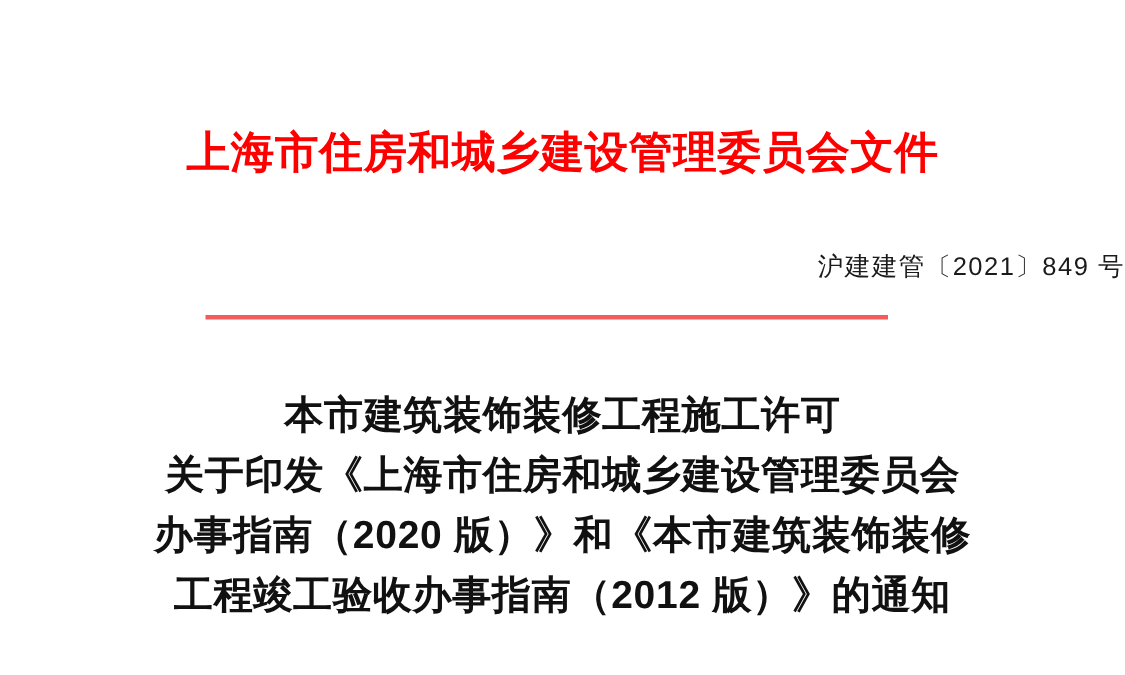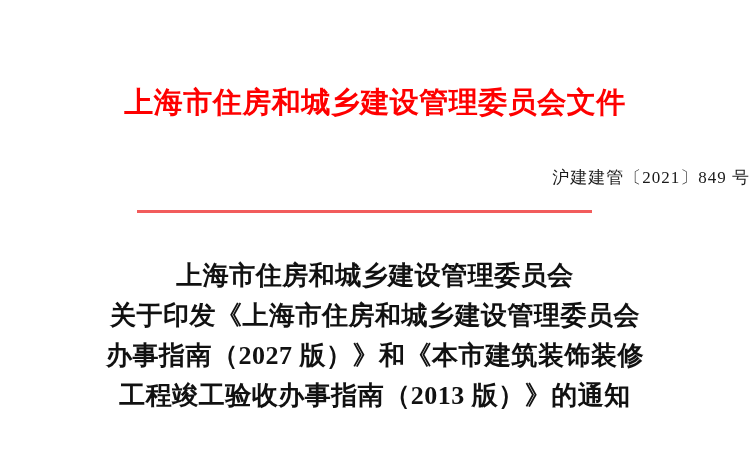--- a/index.html
+++ b/index.html
@@ -6,21 +6,21 @@
     margin: 0;
     padding: 0;
     background: #ffffff;
   }
   .page {
     position: relative;
     width: 750px;
     height: 450px;
     background: #ffffff;
     overflow: hidden;
-    font-family: Liberation Serif, serif;
+    font-family: Liberation Sans, sans-serif;
   }
   .org-title {
     position: absolute;
     top: 88px;
     left: 0;
     width: 750px;
     text-align: center;
     color: #fe0000;
     font-size: 29px;
     font-weight: bold;
@@ -70,19 +70,19 @@
 
 <div class="page">
 
   <div class="org-title">上海市住房和城乡建设管理委员会文件</div>
 
   <div class="doc-number">沪建建管〔2021〕849 号</div>
 
   <div class="divider"></div>
 
   <div class="notice-title">
-    <div class="line">上海市住房和城乡建设管理委员会</div>
+    <div class="line">本市建筑装饰装修工程施工许可</div>
     <div class="line">关于印发《上海市住房和城乡建设管理委员会</div>
-    <div class="line">办事指南（2027 版）》和《本市建筑装饰装修</div>
-    <div class="line">工程竣工验收办事指南（2013 版）》的通知</div>
+    <div class="line">办事指南（2020 版）》和《本市建筑装饰装修</div>
+    <div class="line">工程竣工验收办事指南（2012 版）》的通知</div>
   </div>
 
 </div>
 
 </body></html>

